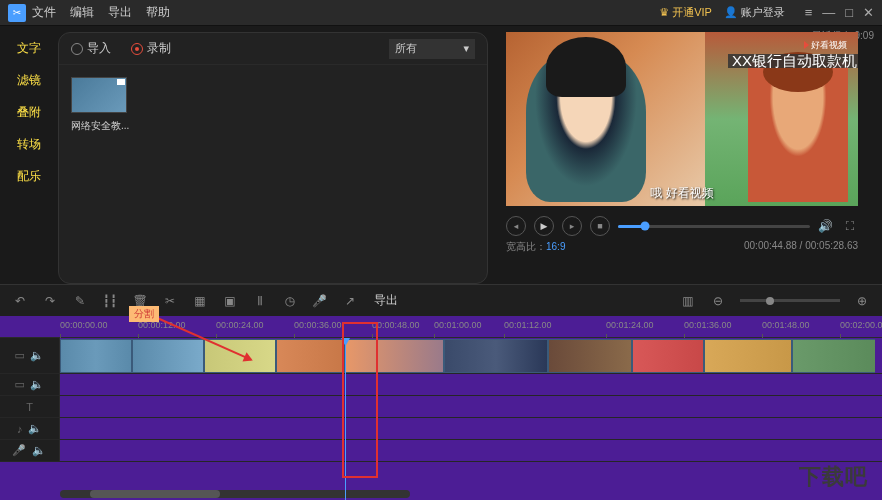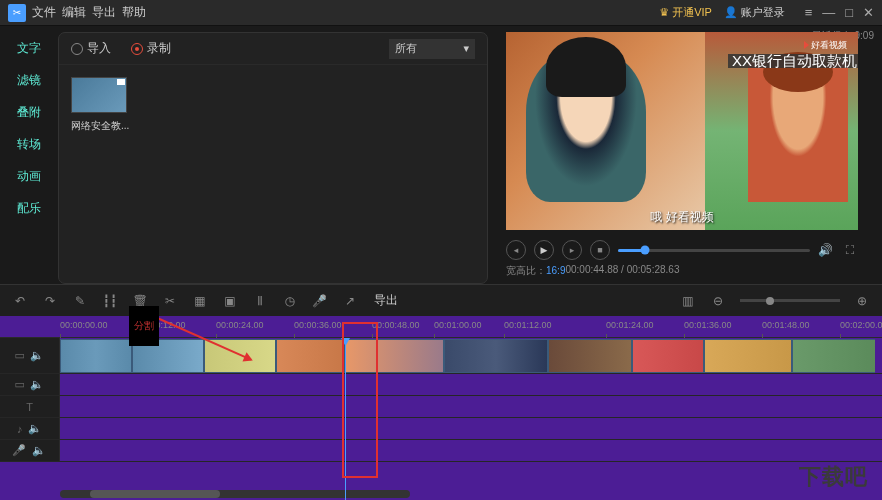--- a/index.html
+++ b/index.html
@@ -1,73 +1,73 @@
 <!DOCTYPE html>
 <html><head>
 <meta charset="utf-8">
 <style>
 *{margin:0;padding:0;box-sizing:border-box;font-family:"Microsoft YaHei",Arial,sans-serif;-webkit-font-smoothing:antialiased}
 body{background:#1a1a1a;color:#ccc;font-size:12px;width:882px;height:500px;overflow:hidden;position:relative}
 .titlebar{height:26px;background:#2a2a2a;display:flex;align-items:center;padding:0 8px;border-bottom:1px solid #111}
 .app-logo{width:18px;height:18px;background:#4a9eff;border-radius:2px;margin-right:6px;display:flex;align-items:center;justify-content:center;color:#fff;font-size:10px}
 .app-title{color:#aaa;font-size:11px;margin-right:16px}
-.menu{display:flex;gap:6px}
+.menu{display:flex;gap:14px}
 .menu-item{color:#ccc;cursor:pointer;font-size:12px}
 .title-right{margin-left:auto;display:flex;align-items:center;gap:12px}
 .vip{color:#f0c050;font-size:11px;display:flex;align-items:center;gap:3px}
 .login{color:#ccc;font-size:11px;display:flex;align-items:center;gap:3px}
 .win-ctrl{display:flex;gap:10px;margin-left:8px;color:#aaa}
 .win-ctrl span{cursor:pointer;font-size:13px}
 .last-save{position:absolute;right:8px;top:29px;font-size:10px;color:#888}
 .main{display:flex;height:258px}
 .side-tabs{width:58px;background:#1a1a1a;padding-top:6px}
-.side-tab{height:32px;display:flex;align-items:center;justify-content:center;color:#5eead4;font-size:12px;cursor:pointer}
+.side-tab{height:32px;display:flex;align-items:center;justify-content:center;color:#fde047;font-size:12px;cursor:pointer}
 .side-tab.active{color:#4a9eff}
-.media-panel{width:430px;background:#222;border:1px solid #333;margin-top:6px;border-radius:7px;position:relative}
+.media-panel{width:430px;background:#222;border:1px solid #333;margin-top:6px;border-radius:12px;position:relative}
 .media-top{height:32px;display:flex;align-items:center;padding:0 12px;gap:20px;border-bottom:1px solid #2a2a2a}
 .import-btn{display:flex;align-items:center;gap:4px;color:#ccc;cursor:pointer;font-size:12px}
 .record-btn{display:flex;align-items:center;gap:4px;color:#ccc;cursor:pointer;font-size:12px}
 .circ{width:12px;height:12px;border:1px solid #888;border-radius:50%;display:inline-block}
 .circ.red{border-color:#e74c3c}
 .circ.red::after{content:"";width:4px;height:4px;background:#e74c3c;border-radius:50%;display:block;margin:3px auto}
 .filter-sel{margin-left:auto;width:86px;height:20px;background:#333;display:flex;align-items:center;justify-content:space-between;padding:0 6px;font-size:11px;cursor:pointer}
 .media-grid{padding:12px}
 .media-item{width:60px}
 .thumb{width:56px;height:36px;background:linear-gradient(135deg,#4a7a9a 0%,#6a9aba 100%);border:1px solid #444;position:relative}
 .thumb::after{content:"";position:absolute;right:1px;top:1px;width:8px;height:6px;background:#fff}
 .media-name{font-size:10px;color:#ccc;margin-top:6px;white-space:nowrap;overflow:hidden;text-overflow:ellipsis}
 .preview{flex:1;padding:6px 10px 0 18px;display:flex;flex-direction:column}
-.video{width:352px;height:198px;background:#000;position:relative;overflow:hidden}
+.video{width:352px;height:174px;background:#000;position:relative;overflow:hidden}
 .vf{width:100%;height:100%;display:flex}
 .vf-l{flex:1.3;background:linear-gradient(135deg,#b66332 0%,#d68a52 40%,#e8c9a8 100%);position:relative}
 .vf-r{flex:1;background:linear-gradient(180deg,#b85a3a 0%,#74b474 50%,#5aa45a 100%);position:relative}
 .char1{position:absolute;left:20px;top:20px;width:120px;height:150px;background:radial-gradient(ellipse at 50% 30%,#f5d6b8 30%,#1a2838 35%,#3a6668 60%);border-radius:40% 40% 20% 20%}
 .char1::before{content:"";position:absolute;top:-15px;left:20px;width:80px;height:60px;background:#1a1a1a;border-radius:50% 50% 20% 20%}
 .char2{position:absolute;right:10px;top:30px;width:100px;height:140px;background:radial-gradient(ellipse at 50% 25%,#e8a878 35%,#c85838 40%)}
 .char2::before{content:"";position:absolute;top:-10px;left:15px;width:70px;height:40px;background:#8a3818;border-radius:50%}
 .vlogo{position:absolute;right:6px;top:6px;width:48px;height:14px;display:flex;align-items:center;gap:2px}
 .vlogo-tri{width:0;height:0;border-left:5px solid #e74c3c;border-top:4px solid transparent;border-bottom:4px solid transparent}
 .vlogo-txt{font-size:9px;color:#fff}
 .banner{position:absolute;right:0;top:22px;width:130px;height:14px;background:rgba(50,50,50,.85);font-size:15px;color:#fff;display:flex;align-items:center;padding-left:4px}
 .subtitle{position:absolute;bottom:4px;left:50%;transform:translateX(-50%);font-size:12px;color:#fff;text-shadow:1px 1px 2px #000}
 .ctrl{display:flex;align-items:center;gap:8px;margin-top:10px;width:352px}
 .cbtn{width:20px;height:20px;border:1px solid #555;border-radius:50%;display:flex;align-items:center;justify-content:center;color:#888;cursor:pointer;font-size:9px}
 .cbtn.play{color:#ccc}
 .prog{flex:1;height:3px;background:#444;border-radius:2px;position:relative}
 .prog-fill{position:absolute;left:0;top:0;height:100%;width:14%;background:#4a9eff;border-radius:2px}
 .prog-h{position:absolute;left:14%;top:50%;transform:translate(-50%,-50%);width:9px;height:9px;background:#4a9eff;border-radius:50%}
 .ic{width:16px;height:16px;color:#888;cursor:pointer;display:flex;align-items:center;justify-content:center}
-.meta{display:flex;justify-content:flex-start;width:352px;margin-top:4px;font-size:10px;color:#888}
+.meta{display:flex;justify-content:space-between;width:352px;margin-top:4px;font-size:10px;color:#888}
 .tl-toolbar{height:32px;background:#1f1f1f;display:flex;align-items:center;padding:0 12px;gap:14px;border-top:1px solid #333}
 .tlt{width:16px;height:16px;color:#888;cursor:pointer;display:flex;align-items:center;justify-content:center}
 .exp{color:#ccc;margin-left:2px}
 .tl-toolbar .spacer{flex:1}
 .zoom{width:100px;height:3px;background:#444;position:relative}
 .zoom-h{position:absolute;left:30%;top:50%;transform:translate(-50%,-50%);width:8px;height:8px;background:#888;border-radius:50%}
-.tooltip{position:absolute;left:129px;top:306px;background:#000000;color:#c33;font-size:10px;padding:13px 5px;z-index:50}
+.tooltip{position:absolute;left:129px;top:306px;background:#fdba74;color:#c33;font-size:10px;padding:1px 5px;z-index:50}
 .timeline{position:relative;height:184px;background:#4c1d95}
 .ruler{height:22px;display:flex;padding-left:60px;position:relative;border-bottom:1px solid #2a2a2a}
 .tick{position:absolute;font-size:9px;color:#888;top:4px}
 .tick::after{content:"";position:absolute;left:0;top:14px;width:1px;height:4px;background:#555}
 .tracks{position:relative}
 .track{height:22px;border-bottom:1px solid #262626;display:flex;align-items:center}
 .track.h36{height:36px}
 .track-h{width:60px;height:100%;background:#1f1f1f;display:flex;align-items:center;justify-content:center;gap:6px;border-right:1px solid #2a2a2a}
 .track-h .ti{color:#666;font-size:11px}
 .clips{position:absolute;left:60px;top:0;height:36px;display:flex;overflow:hidden;width:815px}
@@ -120,21 +120,20 @@
   </div>
 </div>
 <div class="last-save">最近保存 9:09</div>
 
 <div class="main">
   <div class="side-tabs">
     <div class="side-tab">文字</div>
     <div class="side-tab">滤镜</div>
     <div class="side-tab">叠附</div>
     <div class="side-tab">转场</div>
-    <div class="side-tab">动画</div>
     <div class="side-tab">配乐</div>
   </div>
 
   <div class="media-panel">
     <div class="media-top">
       <div class="import-btn">
           <span class="circ"></span>
           <span>导入</span>
         </div>
       <div class="record-btn">

